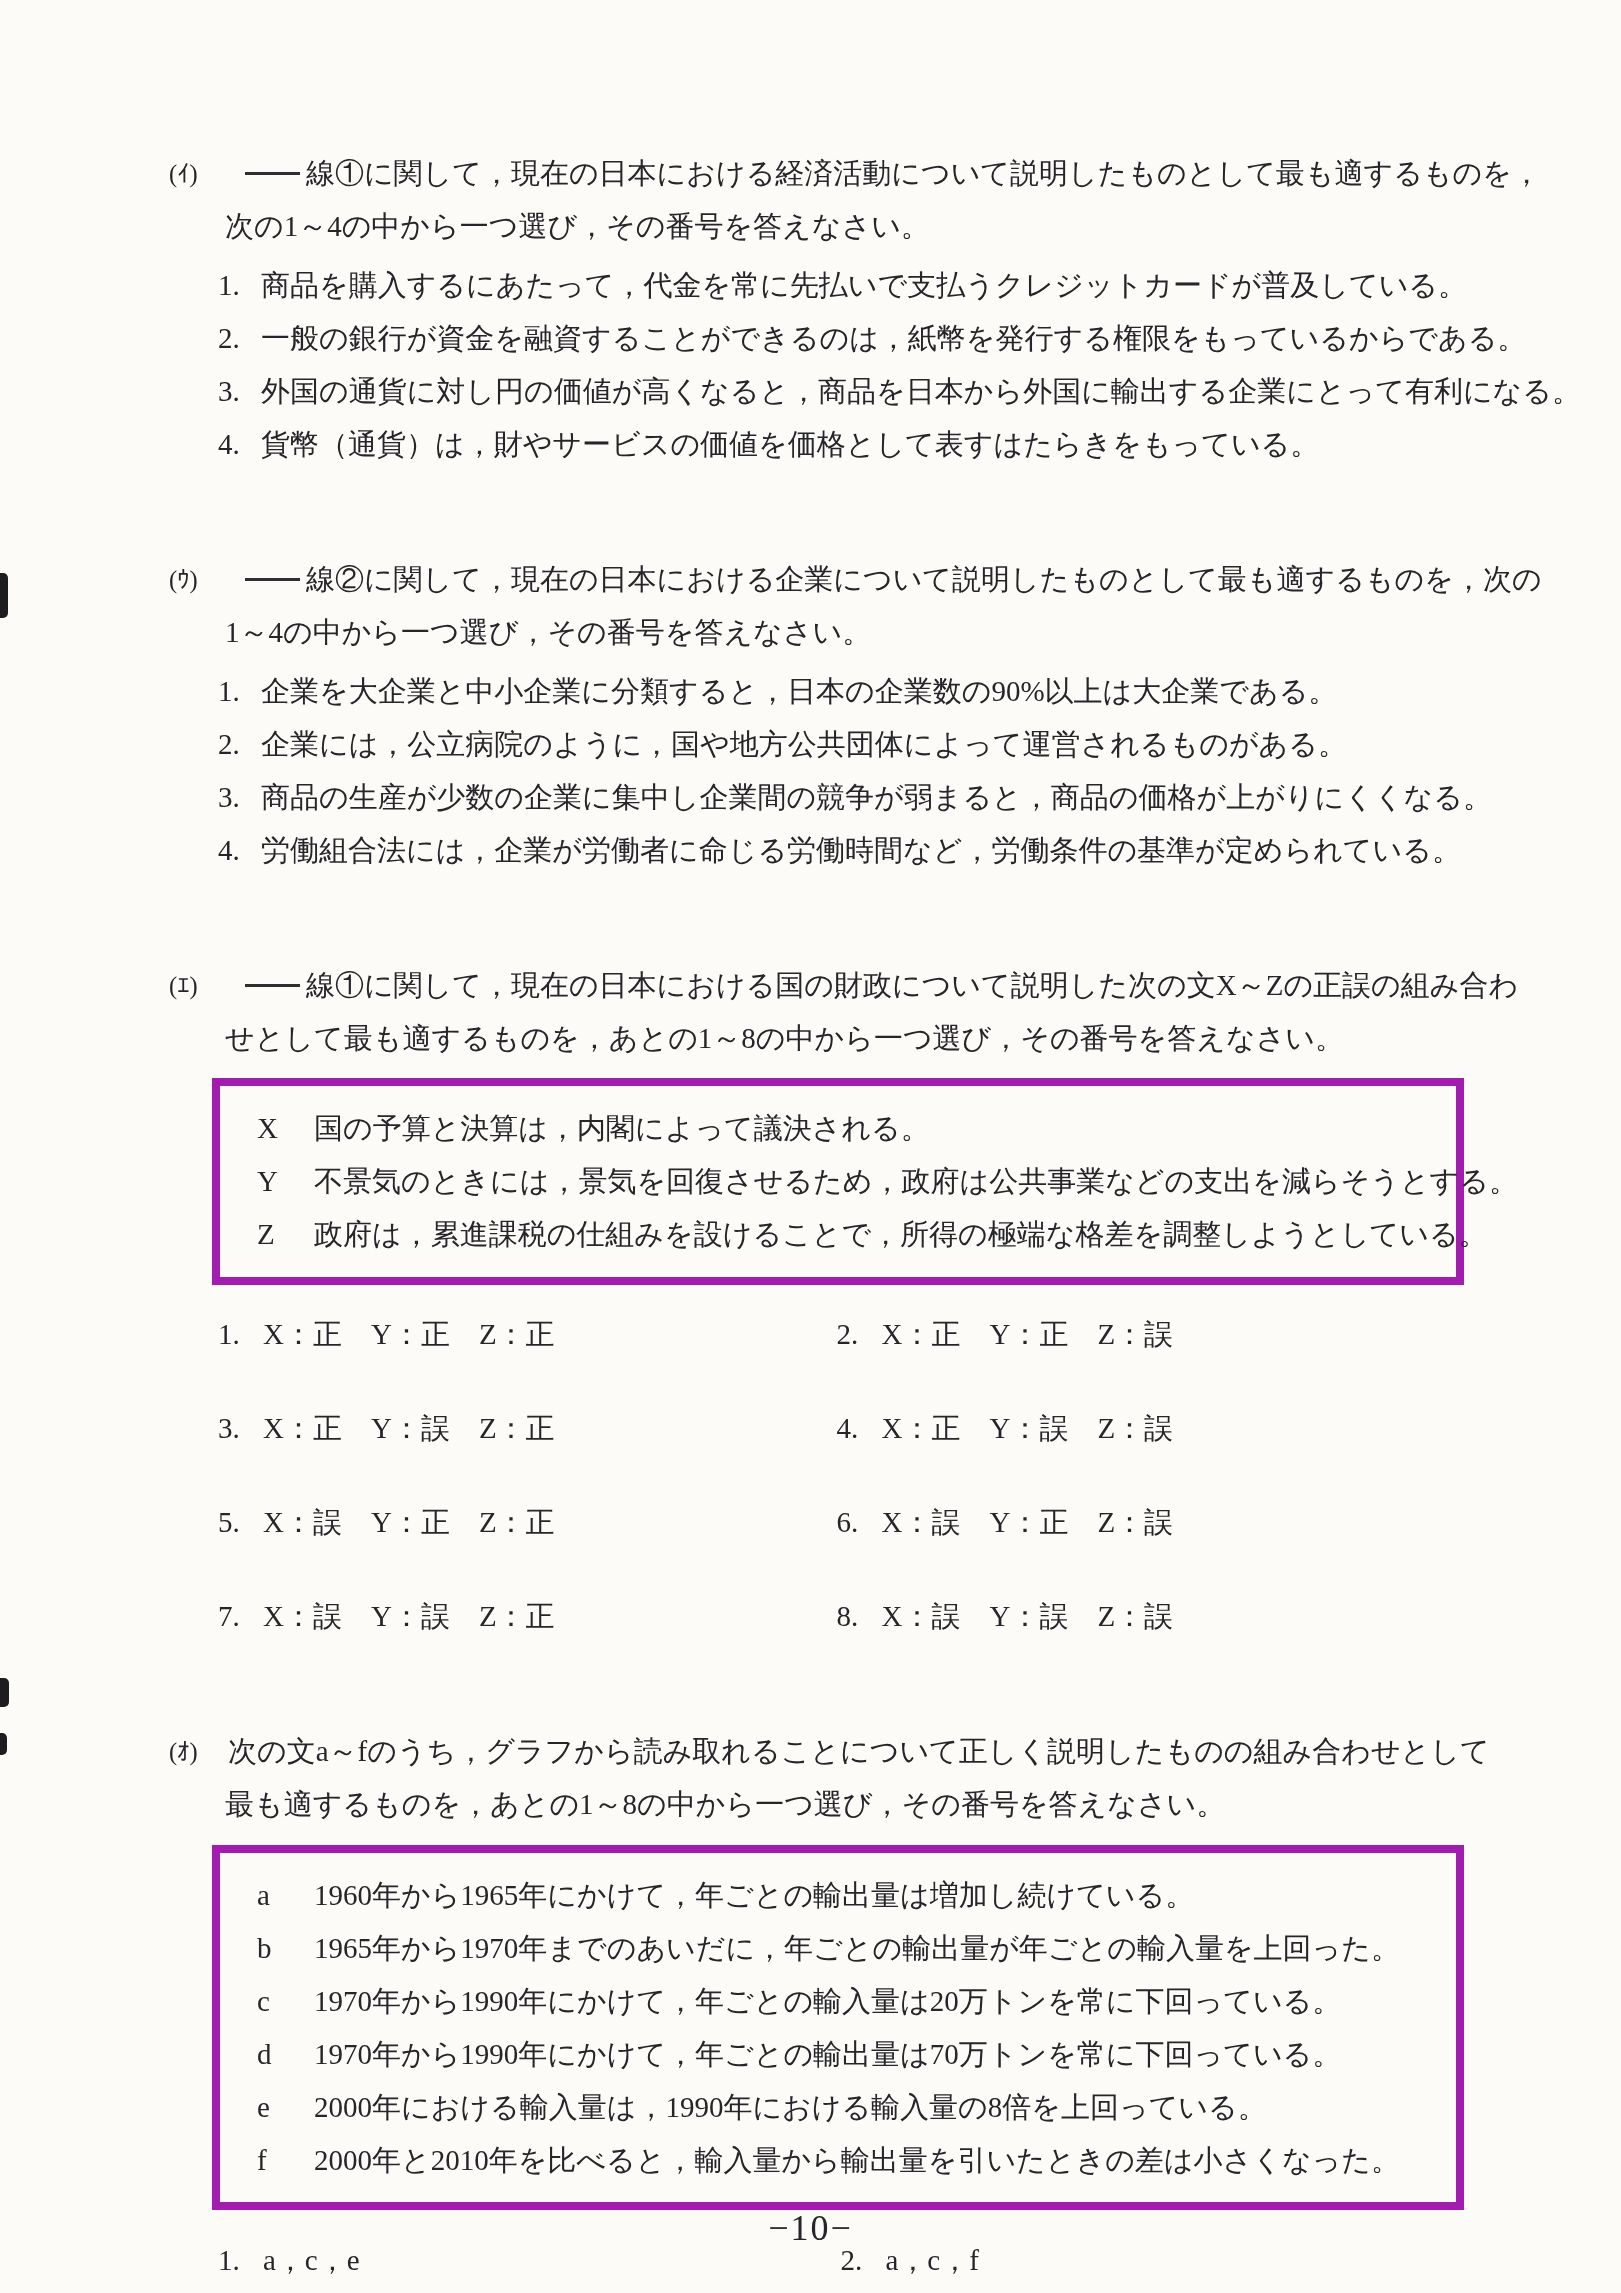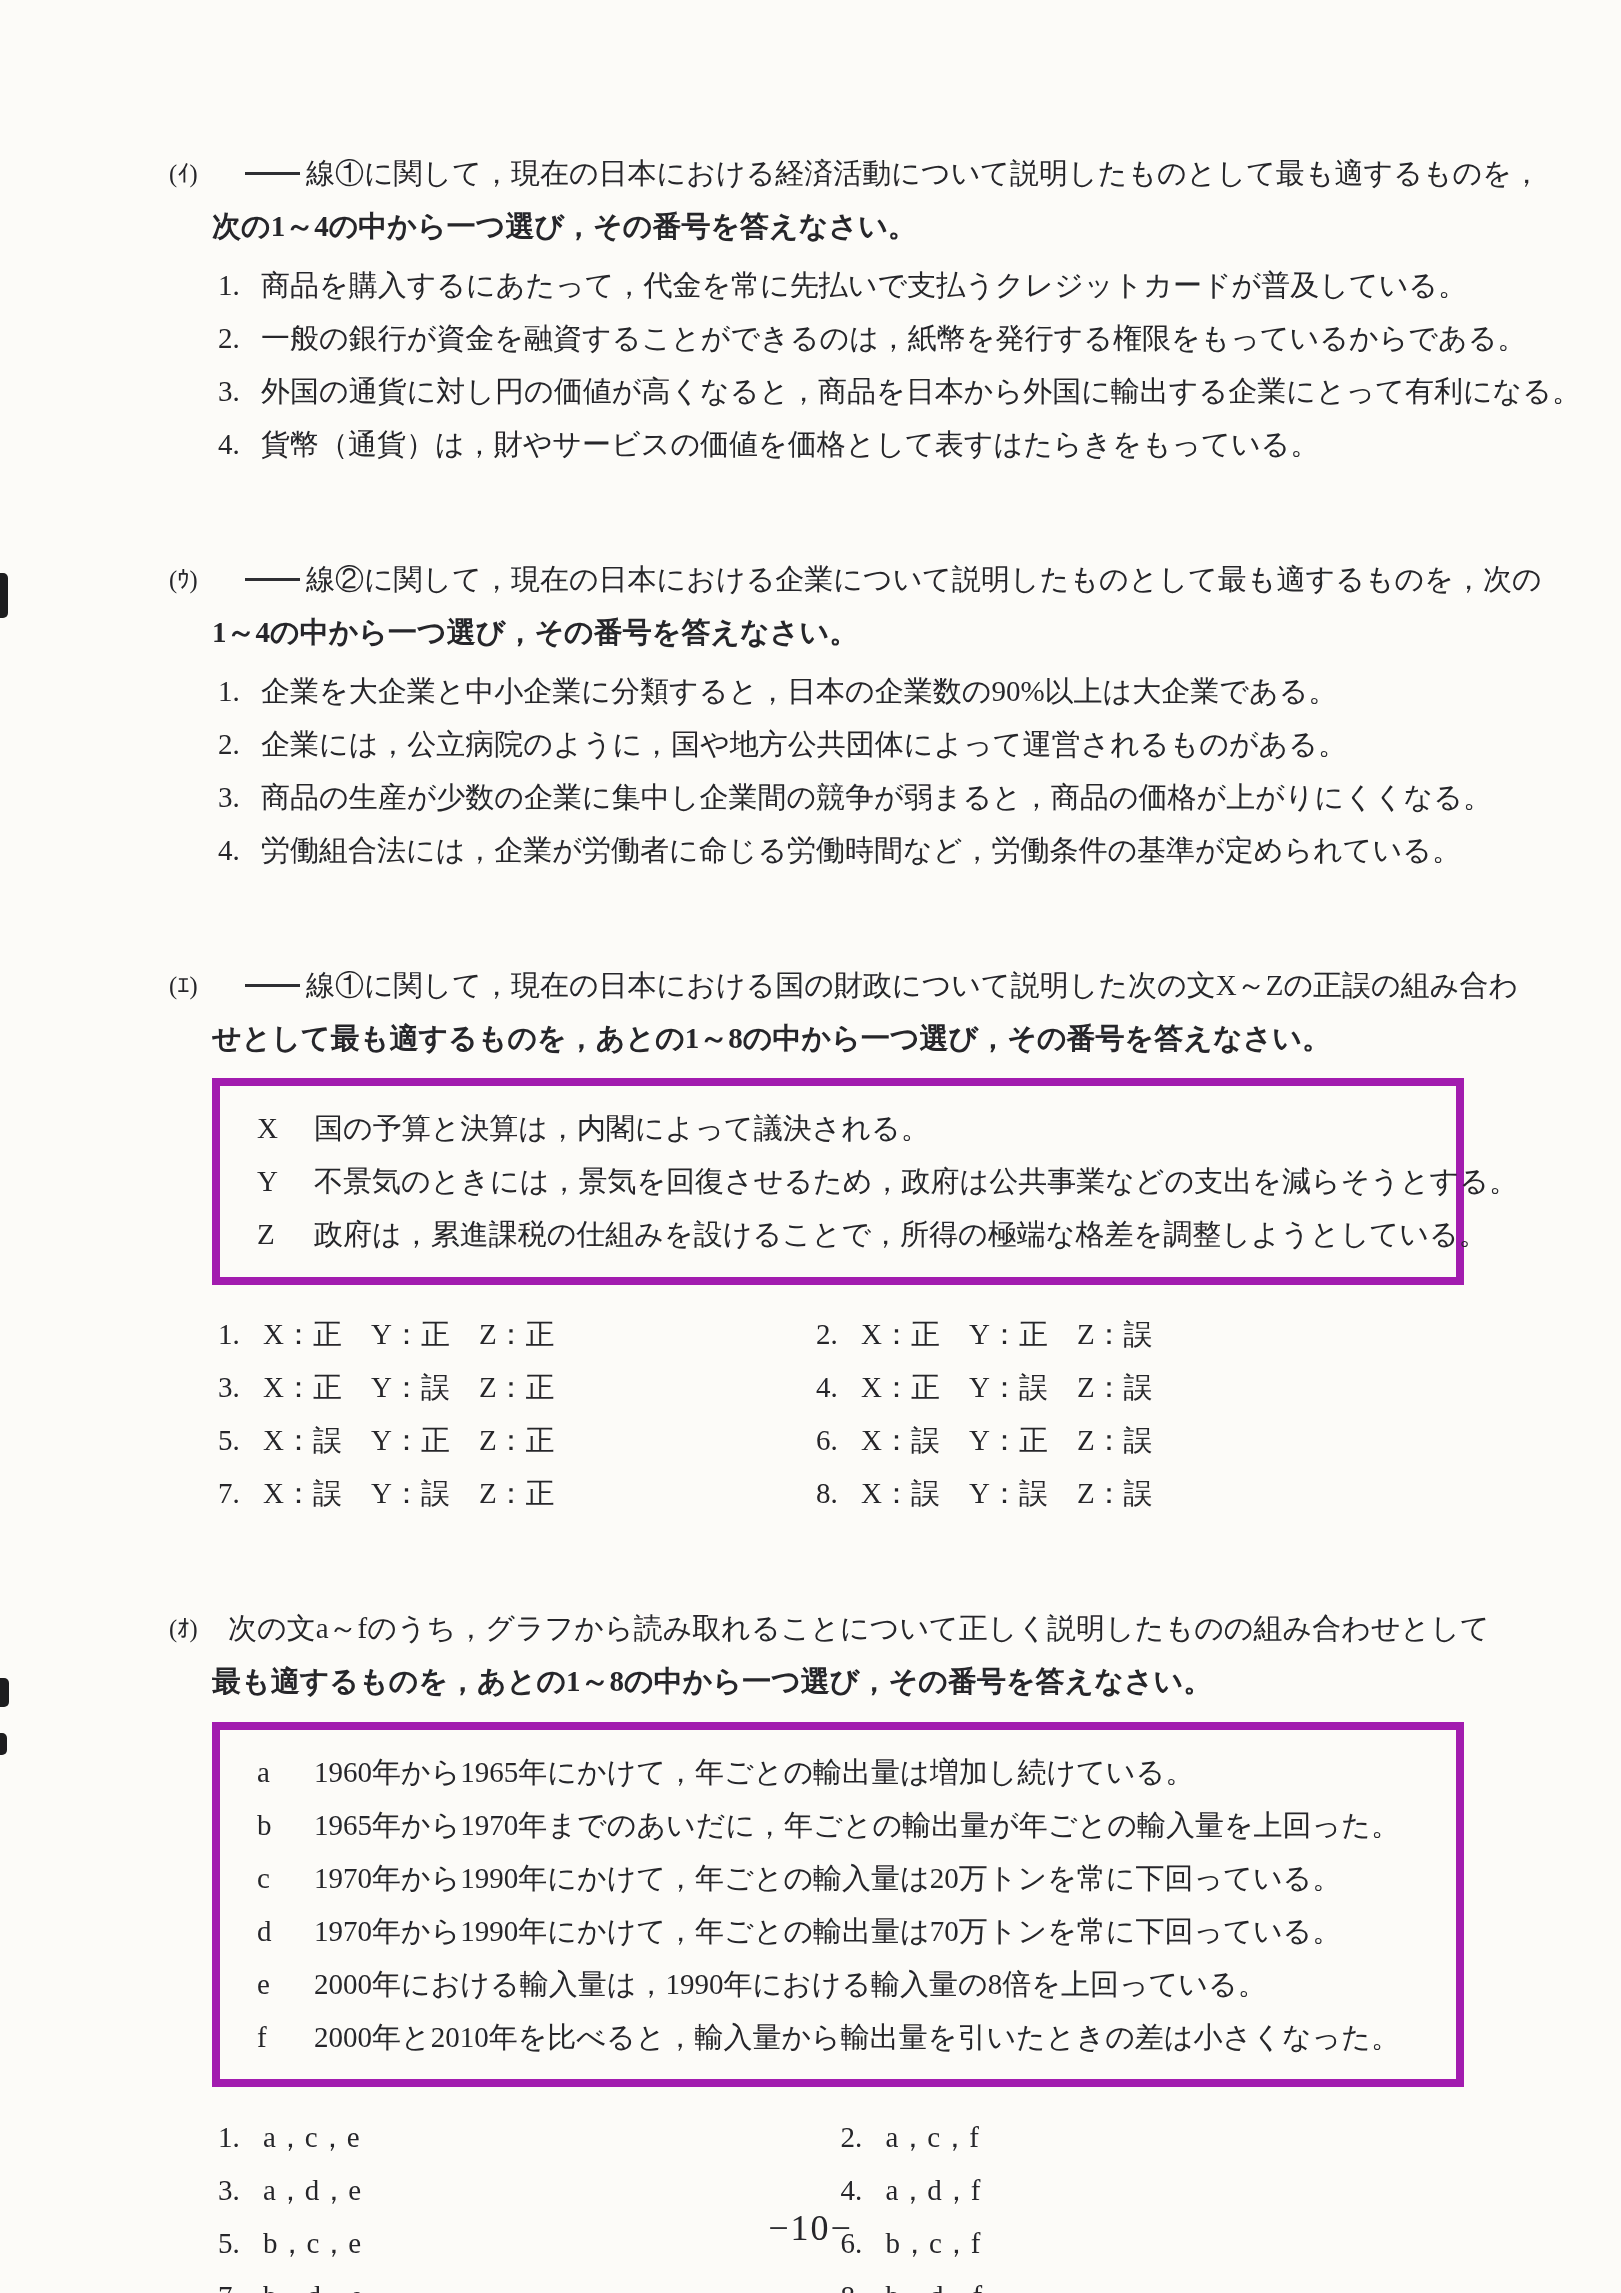--- a/index.html
+++ b/index.html
@@ -14,38 +14,38 @@
     width:1621px; height:2294px;
     background:#fcfbf8;
     padding:147px 157px 0 167px;
     overflow:hidden;
     font-size:29px;
   }
   .q { position:relative; margin-bottom:82px; }
   .qlabel { position:absolute; left:2px; top:0; font-size:24.5px; line-height:53px; }
   .stem1 { margin-left:78px; line-height:53px; white-space:nowrap; }
   .stem1.nodash { margin-left:61px; }
-  .stem2 { margin-left:45px; line-height:53px; white-space:nowrap;font-weight:bold; }
+  .stem2 { margin-left:58px; line-height:53px; white-space:nowrap; }
   .dash {
     display:inline-block; width:55px; height:2.9px;
     background:#2f2f33; vertical-align:0.28em; margin-right:5.9px;
   }
   .opts { margin-left:51px; margin-top:5.9px; }
   .opt { line-height:53px; white-space:nowrap; }
   .onum { display:inline-block; width:43px; }
   .stmt-box {
     margin-left:45px; margin-top:13.7px;
     border:8px solid #a21caf;
     padding:15.7px 19.6px 15.7px 37px;
     background:#fcfbf8;
   }
   .stmt { line-height:53px; white-space:nowrap; }
   .skey { display:inline-block; width:57px; }
   .choices { margin-left:51px; margin-top:23.5px; display:grid; }
-  .choices.two { grid-template-columns:1fr 1fr; width:1196px; }
+  .choices.two { grid-template-columns:1fr 1fr; width:1196px;gap:41px; }
   .choices.four { grid-template-columns:repeat(2,1fr); width:1245px; }
   .choice { line-height:53px; white-space:nowrap; }
   .cnum { display:inline-block; width:45px; }
   .pagenum {
     position:absolute; left:0; right:0; bottom:45px;
     text-align:center; font-size:36px; letter-spacing:2px;
   }
   .artifact {
     position:absolute; left:0; background:#1d1d1f;
     border-radius:0 4.9px 4.9px 0;

